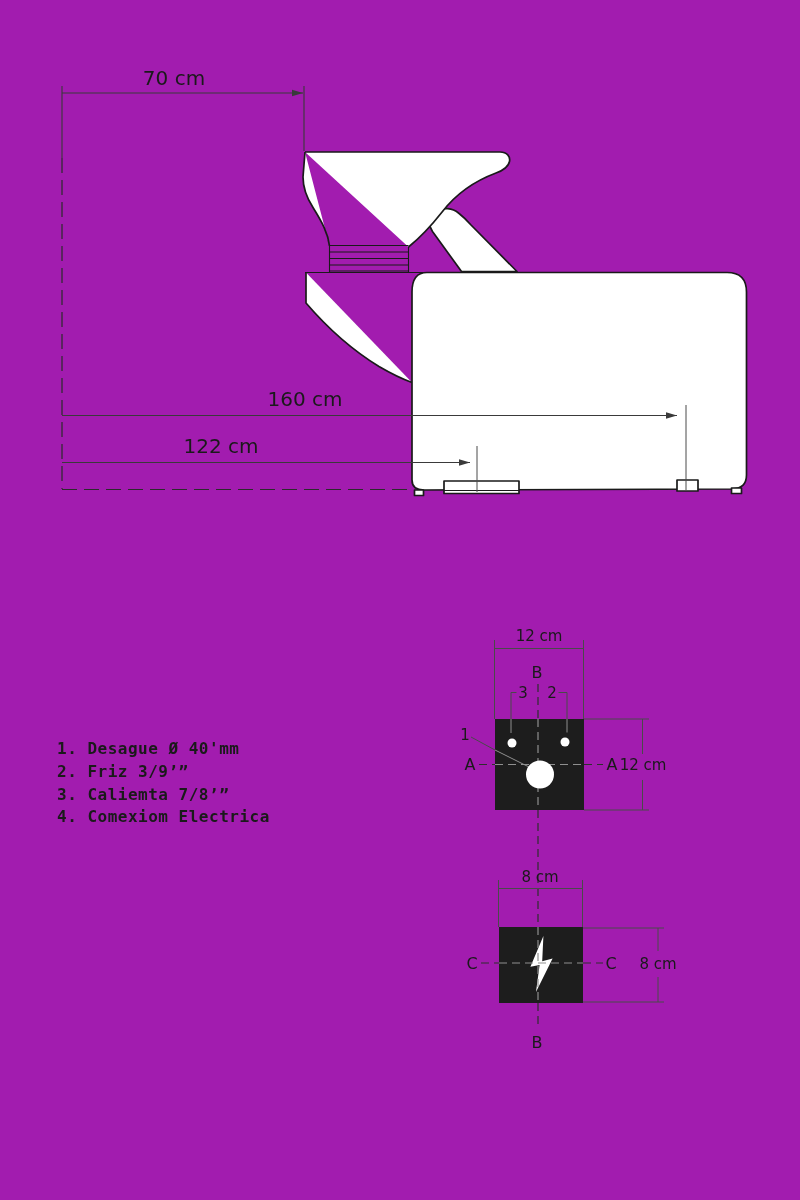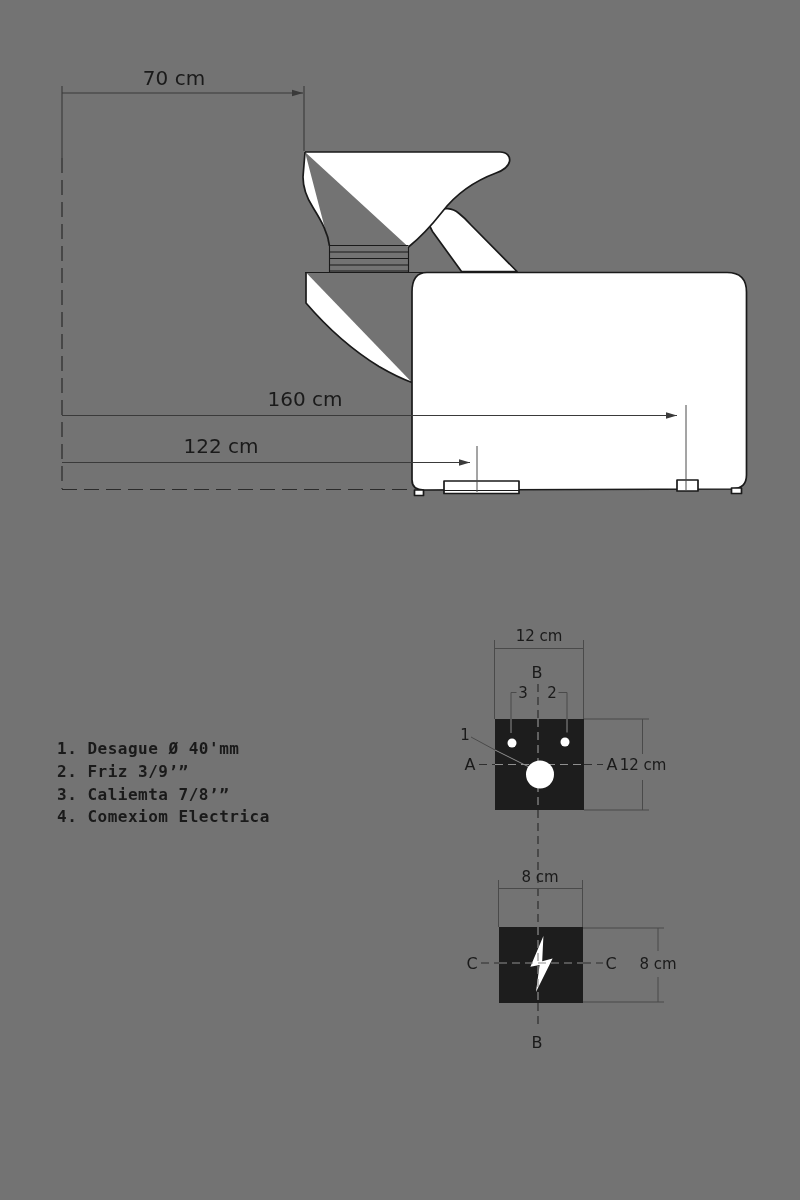--- a/index.html
+++ b/index.html
@@ -1,16 +1,16 @@
 <!DOCTYPE html>
 <html><head>
 <meta charset="utf-8">
 <style>
   html,body{margin:0;padding:0;background:#fff;}
-  .page{position:relative;width:800px;height:1200px;background:#737373;overflow:hidden;}
+  .page{position:relative;width:800px;height:1200px;background:#a21caf;overflow:hidden;}
   svg text{fill:#1a1a1a;}
   .dim-label{font-family:"DejaVu Sans","Liberation Sans",sans-serif;font-size:20px;}
   .det-label{font-family:"DejaVu Sans","Liberation Sans",sans-serif;font-size:15px;}
   .axis-label{font-family:"DejaVu Sans","Liberation Sans",sans-serif;font-size:16px;}
   .legend-line{font-family:"DejaVu Sans Mono","Liberation Mono",monospace;font-size:16px;font-weight:bold;letter-spacing:0.5px;}
   .outline{fill:#ffffff;stroke:#1a1a1a;stroke-width:1.7;stroke-linejoin:round;}
   .thinline{fill:none;stroke:#1a1a1a;stroke-width:1.1;}
   .dimline{fill:none;stroke:#3a3a3a;stroke-width:1.1;}
   .extline{fill:none;stroke:#4a4a4a;stroke-width:1;}
   .dashline{fill:none;stroke:#2b2b2b;stroke-width:1.2;stroke-dasharray:15 7;}

